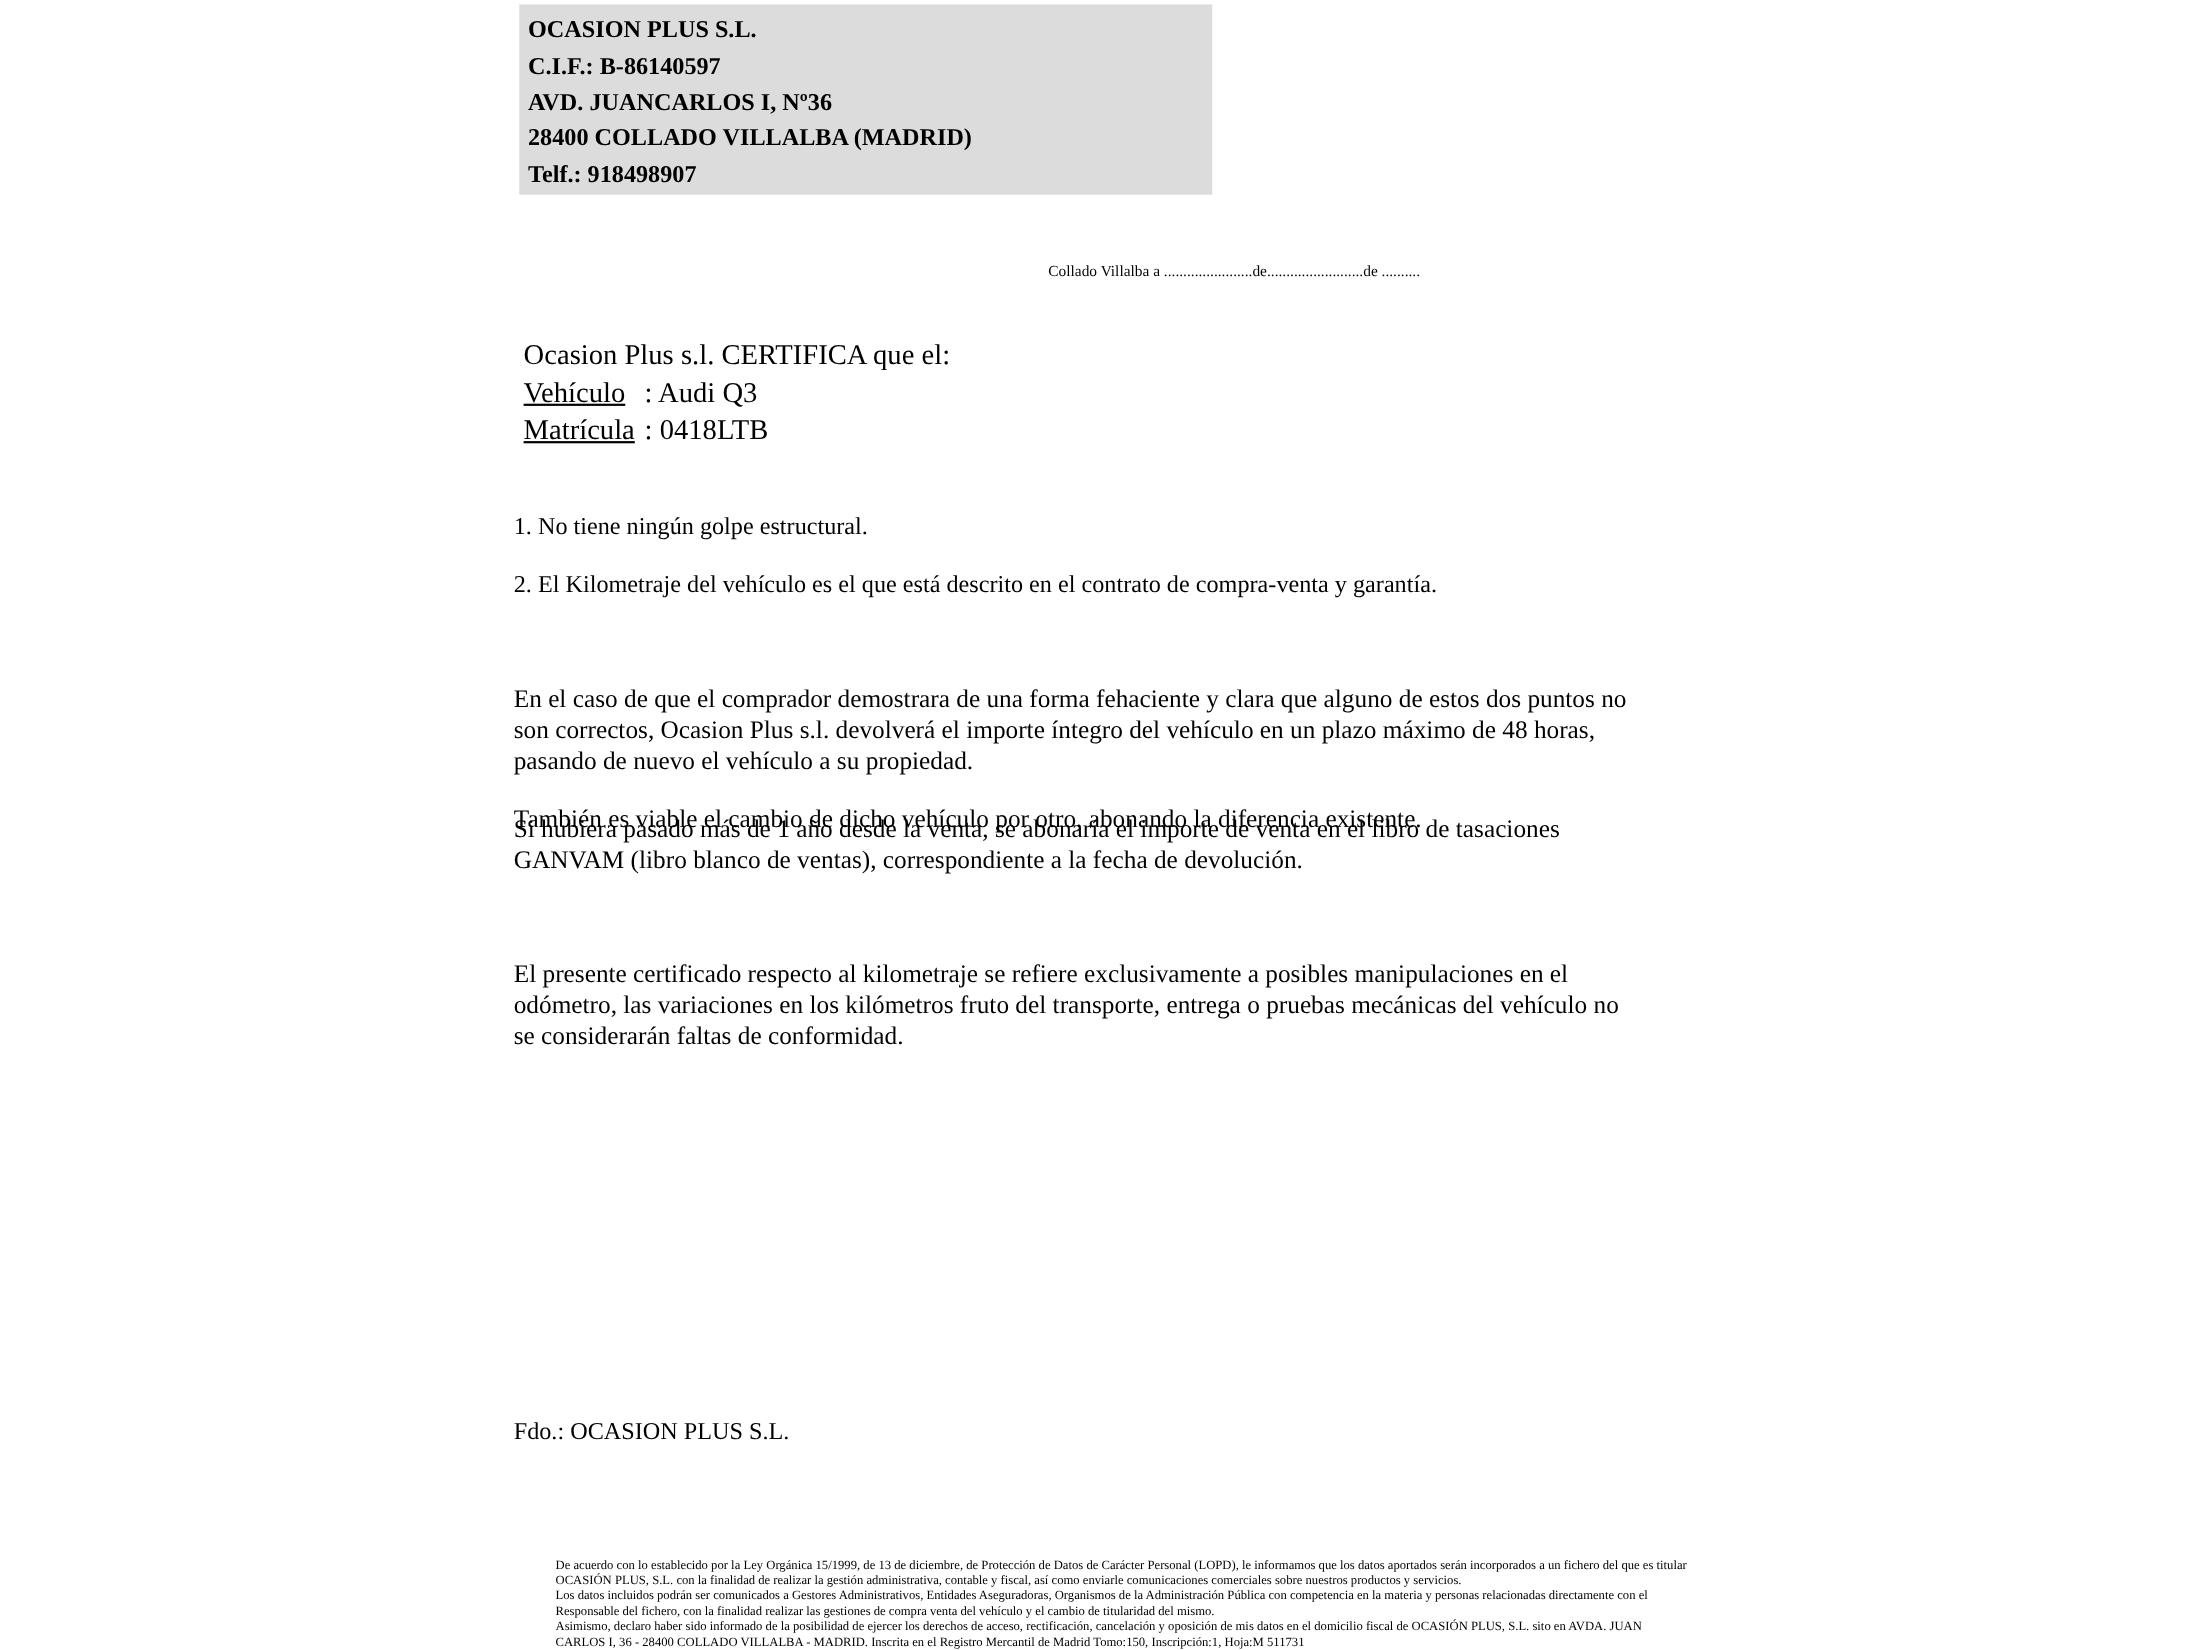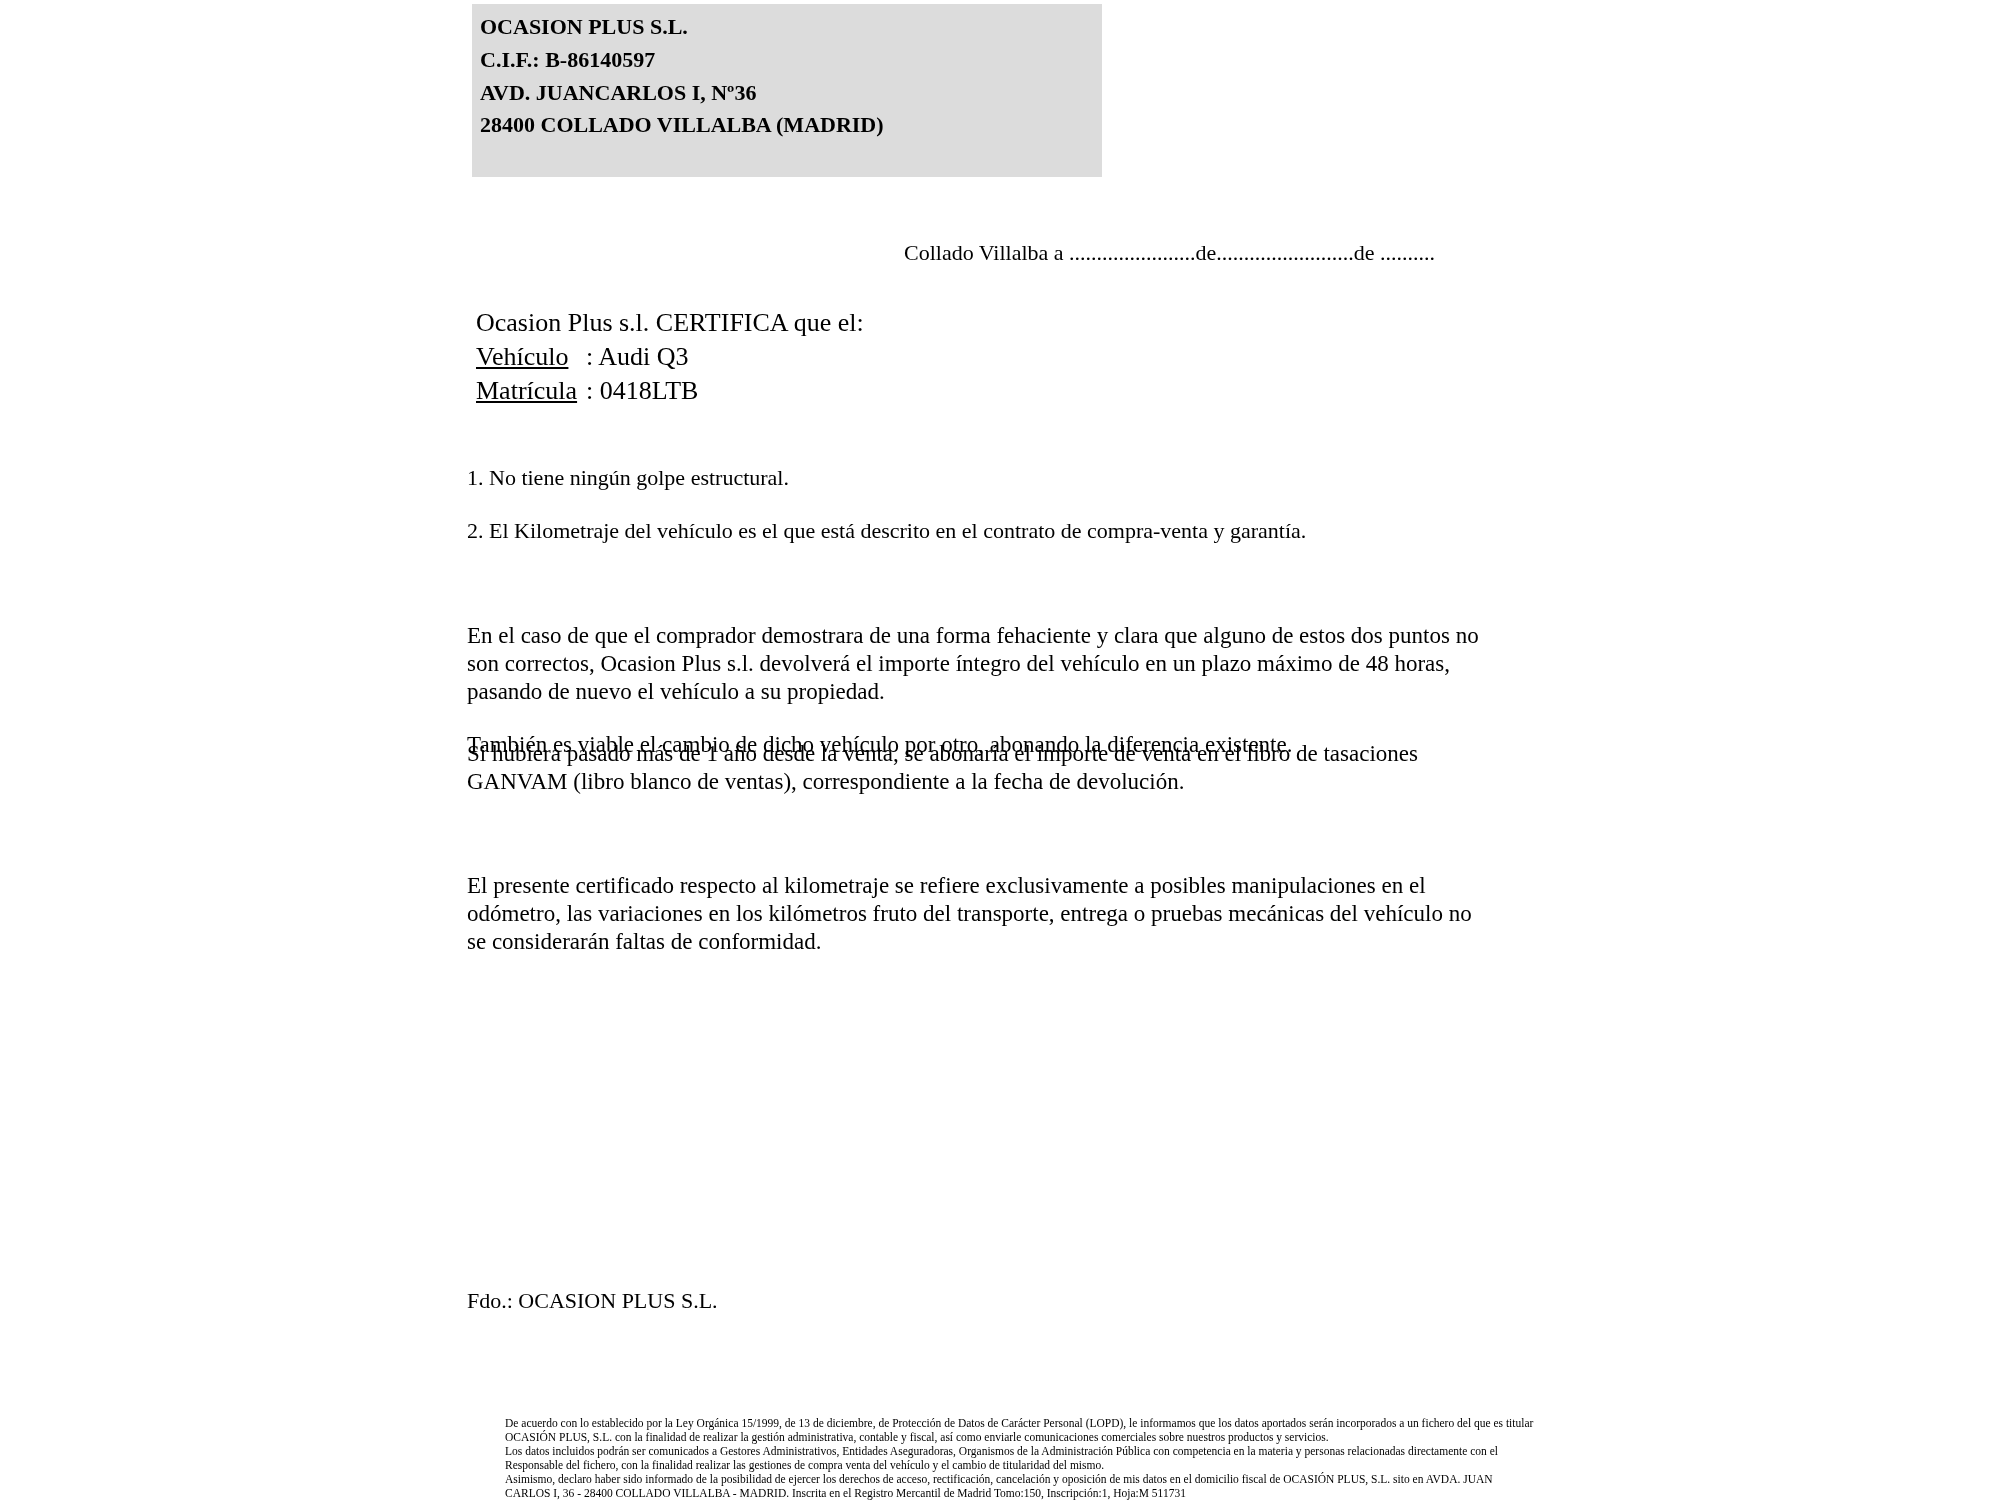--- a/index.html
+++ b/index.html
@@ -22,23 +22,23 @@
     box-sizing: border-box;
     background: #dcdcdc;
     padding: 7px 0 0 8px;
     font-weight: bold;
     font-size: 22px;
     line-height: 32.8px;
     white-space: nowrap;
   }
   .date-line {
     position: absolute;
-    left: 904px;
+    left: 953px;
     top: 240px;
-    font-size: 22px;
+    font-size: 14px;
     white-space: nowrap;
   }
   .cert-block {
     position: absolute;
     left: 476px;
     top: 306px;
     font-size: 26px;
     line-height: 34px;
     white-space: nowrap;
   }
@@ -80,20 +80,21 @@
 </head>
 <body>
 
 <div class="page">
 
   <div class="header-box" style="background: rgb(220, 220, 220);">
     <div>OCASION PLUS S.L.</div>
     <div>C.I.F.: B-86140597</div>
     <div>AVD. JUANCARLOS I, Nº36</div>
     <div>28400 COLLADO VILLALBA (MADRID)</div>
+    <div>Telf.: 918498907</div>
   </div>
 
   <div class="date-line">Collado Villalba a .......................de.........................de ..........</div>
 
   <div class="cert-block">
     <div>Ocasion Plus s.l. CERTIFICA que el:</div>
     <div>
       <span class="cert-label-wrap"><span class="underlined">Vehículo</span></span><span>: Audi Q3</span>
     </div>
     <div>

